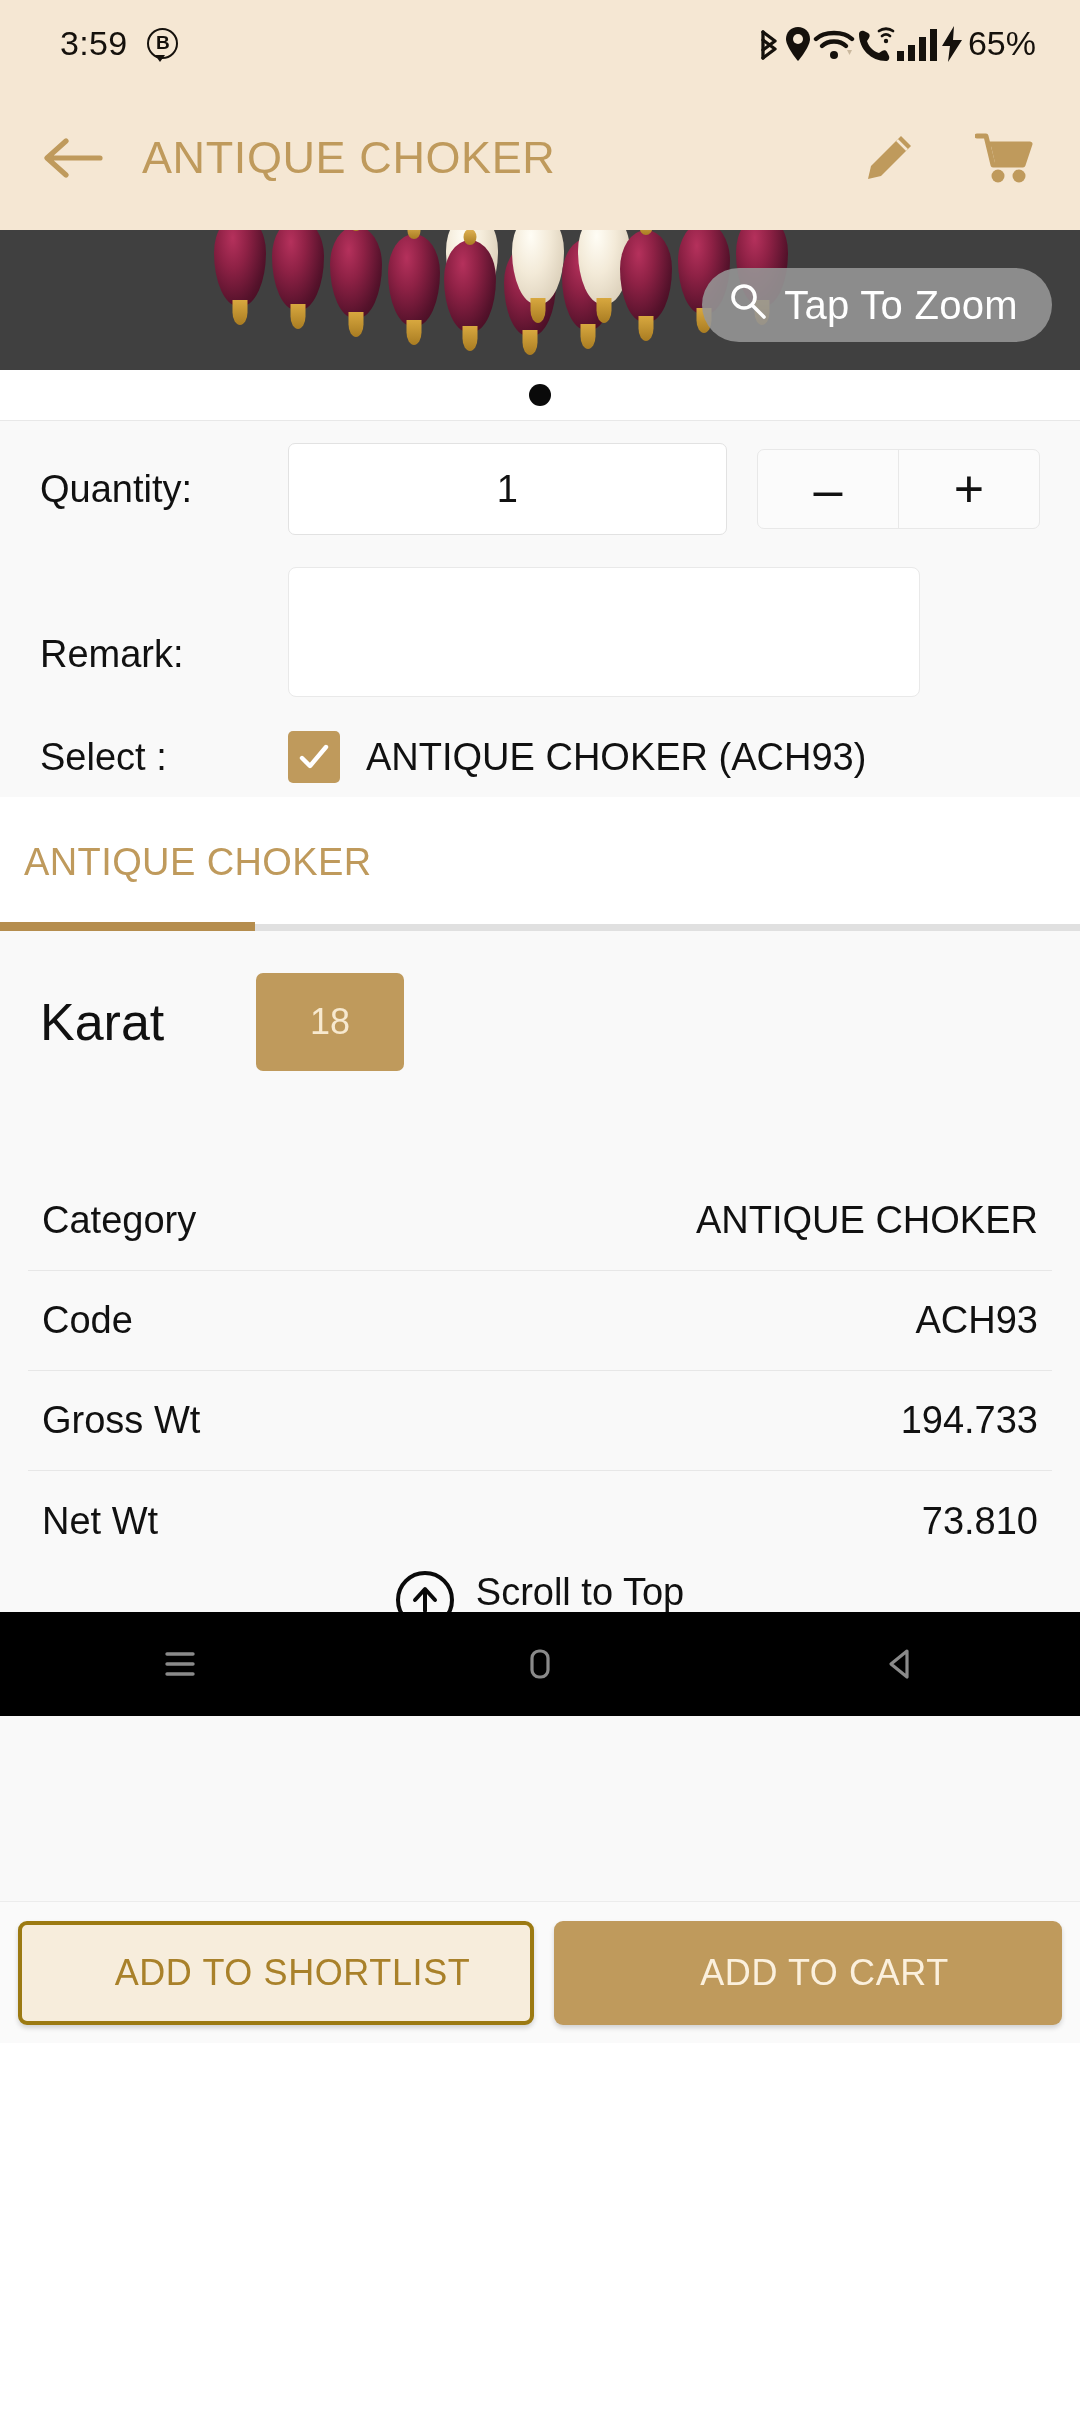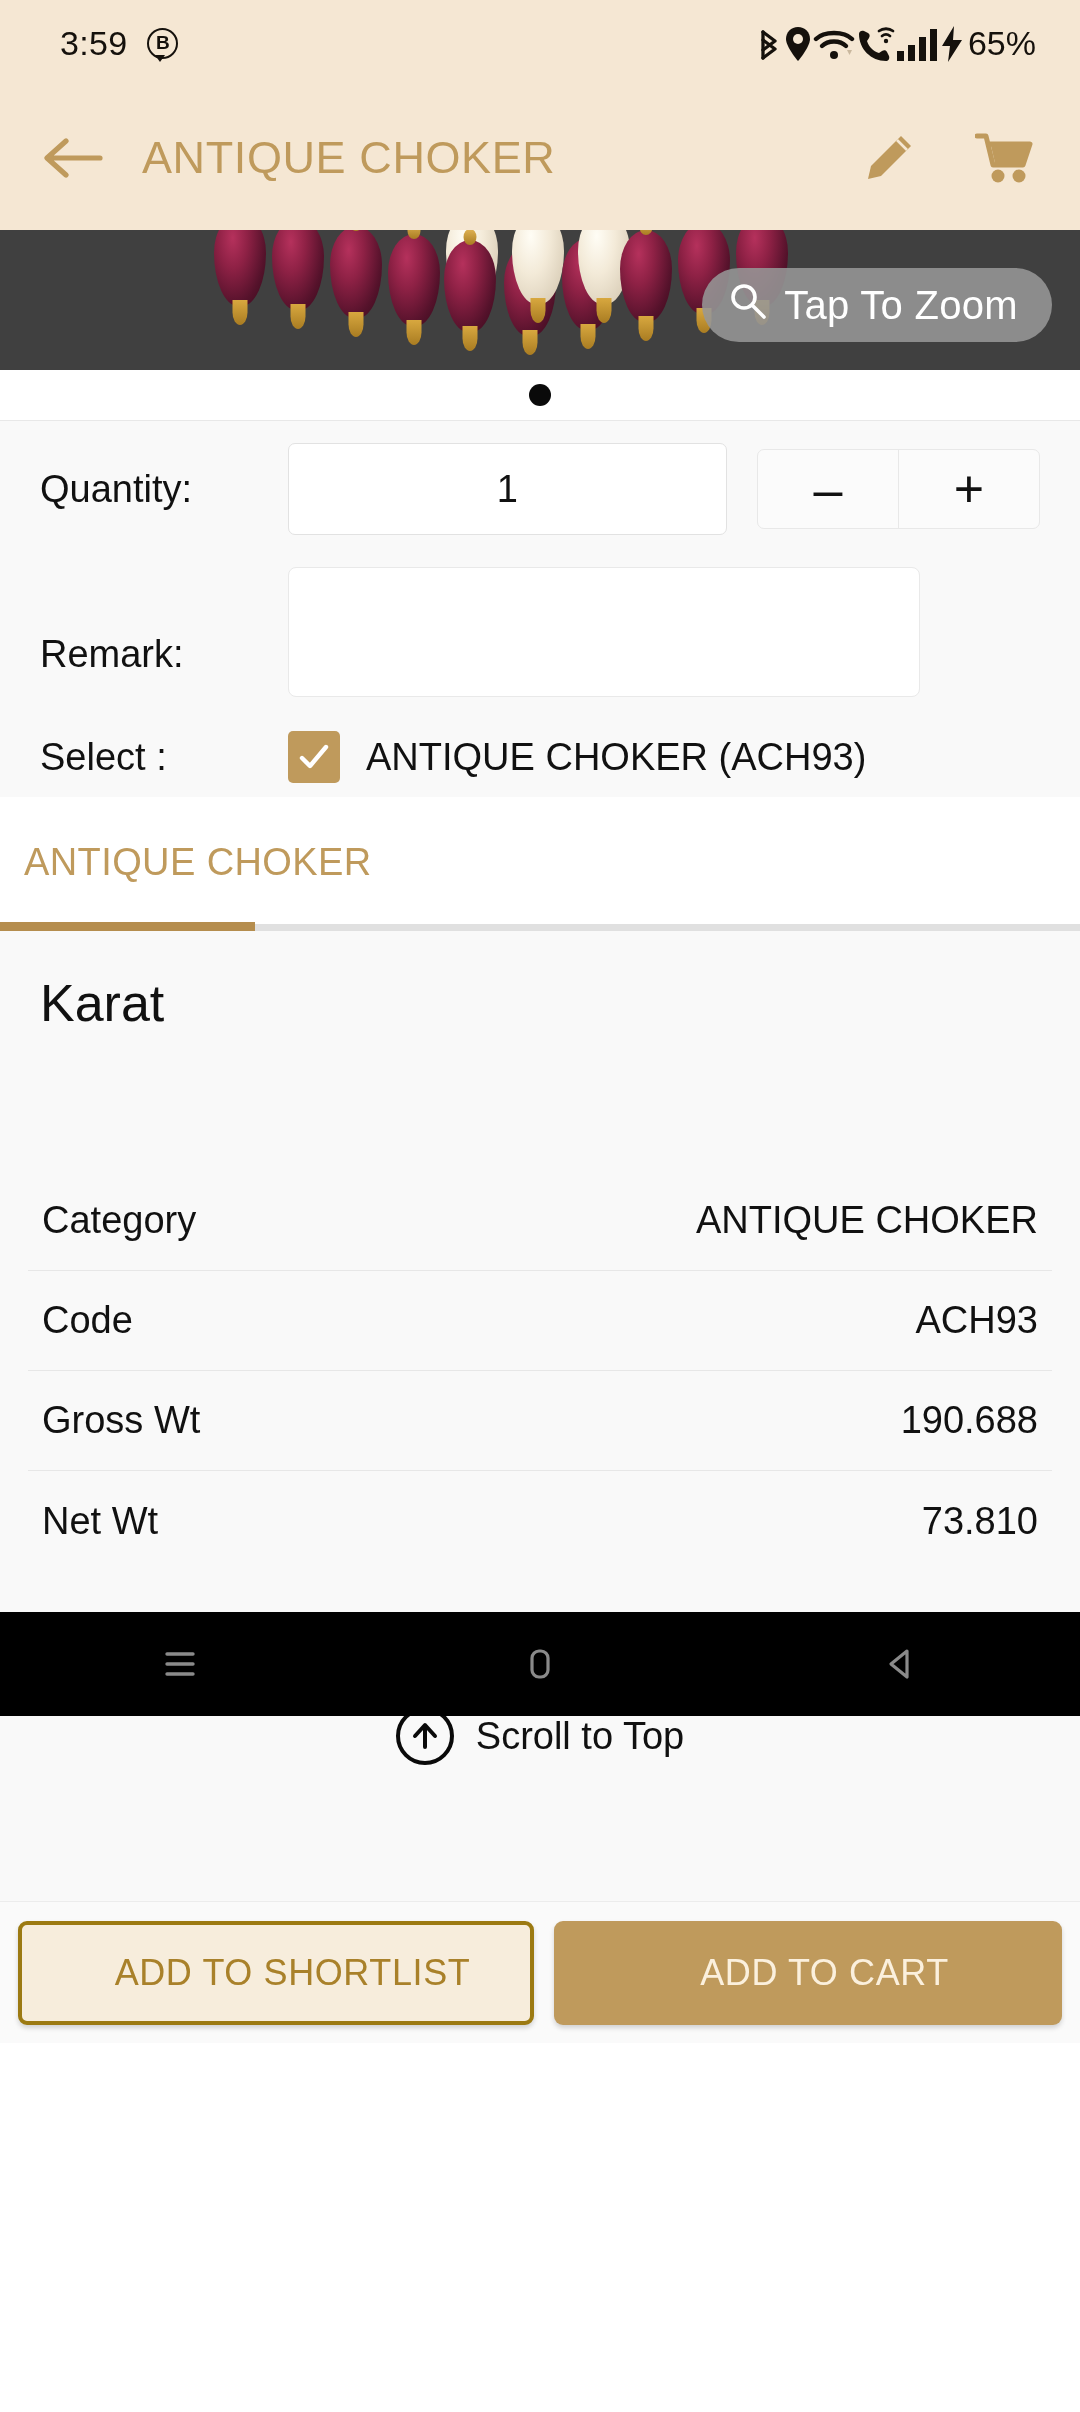--- a/index.html
+++ b/index.html
@@ -131,21 +131,21 @@
   .pd-table { background:#f9f9f9; padding:0 28px; }
   .pd-row {
     display:flex; align-items:center; justify-content:space-between;
     height:100px; border-bottom:1px solid #e7e7e7; padding:0 14px;
   }
   .pd-row:last-child { border-bottom:none; }
   .pd-key { font-size:38px; color:#111; }
   .pd-val { font-size:38px; color:#111; }
 
   
-  .scroll-top { background:#f9f9f9; height:330px; display:flex; align-items:center; justify-content:center; gap:22px; }
+  .scroll-top { background:#f9f9f9; height:330px; display:flex; align-items:flex-start; justify-content:center; gap:22px; }
   .st-circle {
     width:58px; height:58px; border:4px solid #0a0a0a; border-radius:50%;
     display:flex; align-items:center; justify-content:center;
   }
   .st-text { font-size:38px; color:#111; }
 
   
   .bottombar {
     background:#fafafa; border-top:1px solid #ececec;
     height:142px; display:flex; align-items:center; gap:20px; padding:0 18px;
@@ -307,35 +307,36 @@
   <div class="tabs">
     <div class="tab-label">ANTIQUE CHOKER</div>
     <div class="tab-track">
       <div class="tab-underline"></div>
     </div>
   </div>
 
   <div class="karat-sec">
     <div class="karat-row">
       <div class="karat-label">Karat</div>
+      <div class="karat-chip">18</div>
     </div>
   </div>
 
   <div class="pd-table">
     <div class="pd-row">
       <div class="pd-key">Category</div>
       <div class="pd-val">ANTIQUE CHOKER</div>
     </div>
     <div class="pd-row">
       <div class="pd-key">Code</div>
       <div class="pd-val">ACH93</div>
     </div>
     <div class="pd-row">
       <div class="pd-key">Gross Wt</div>
-      <div class="pd-val">190.688</div>
+      <div class="pd-val">194.733</div>
     </div>
     <div class="pd-row">
       <div class="pd-key">Net Wt</div>
       <div class="pd-val">73.810</div>
     </div>
   </div>
 
   <div class="scroll-top">
     <span class="st-circle">
       <svg width="34" height="34" viewBox="0 0 34 34">

